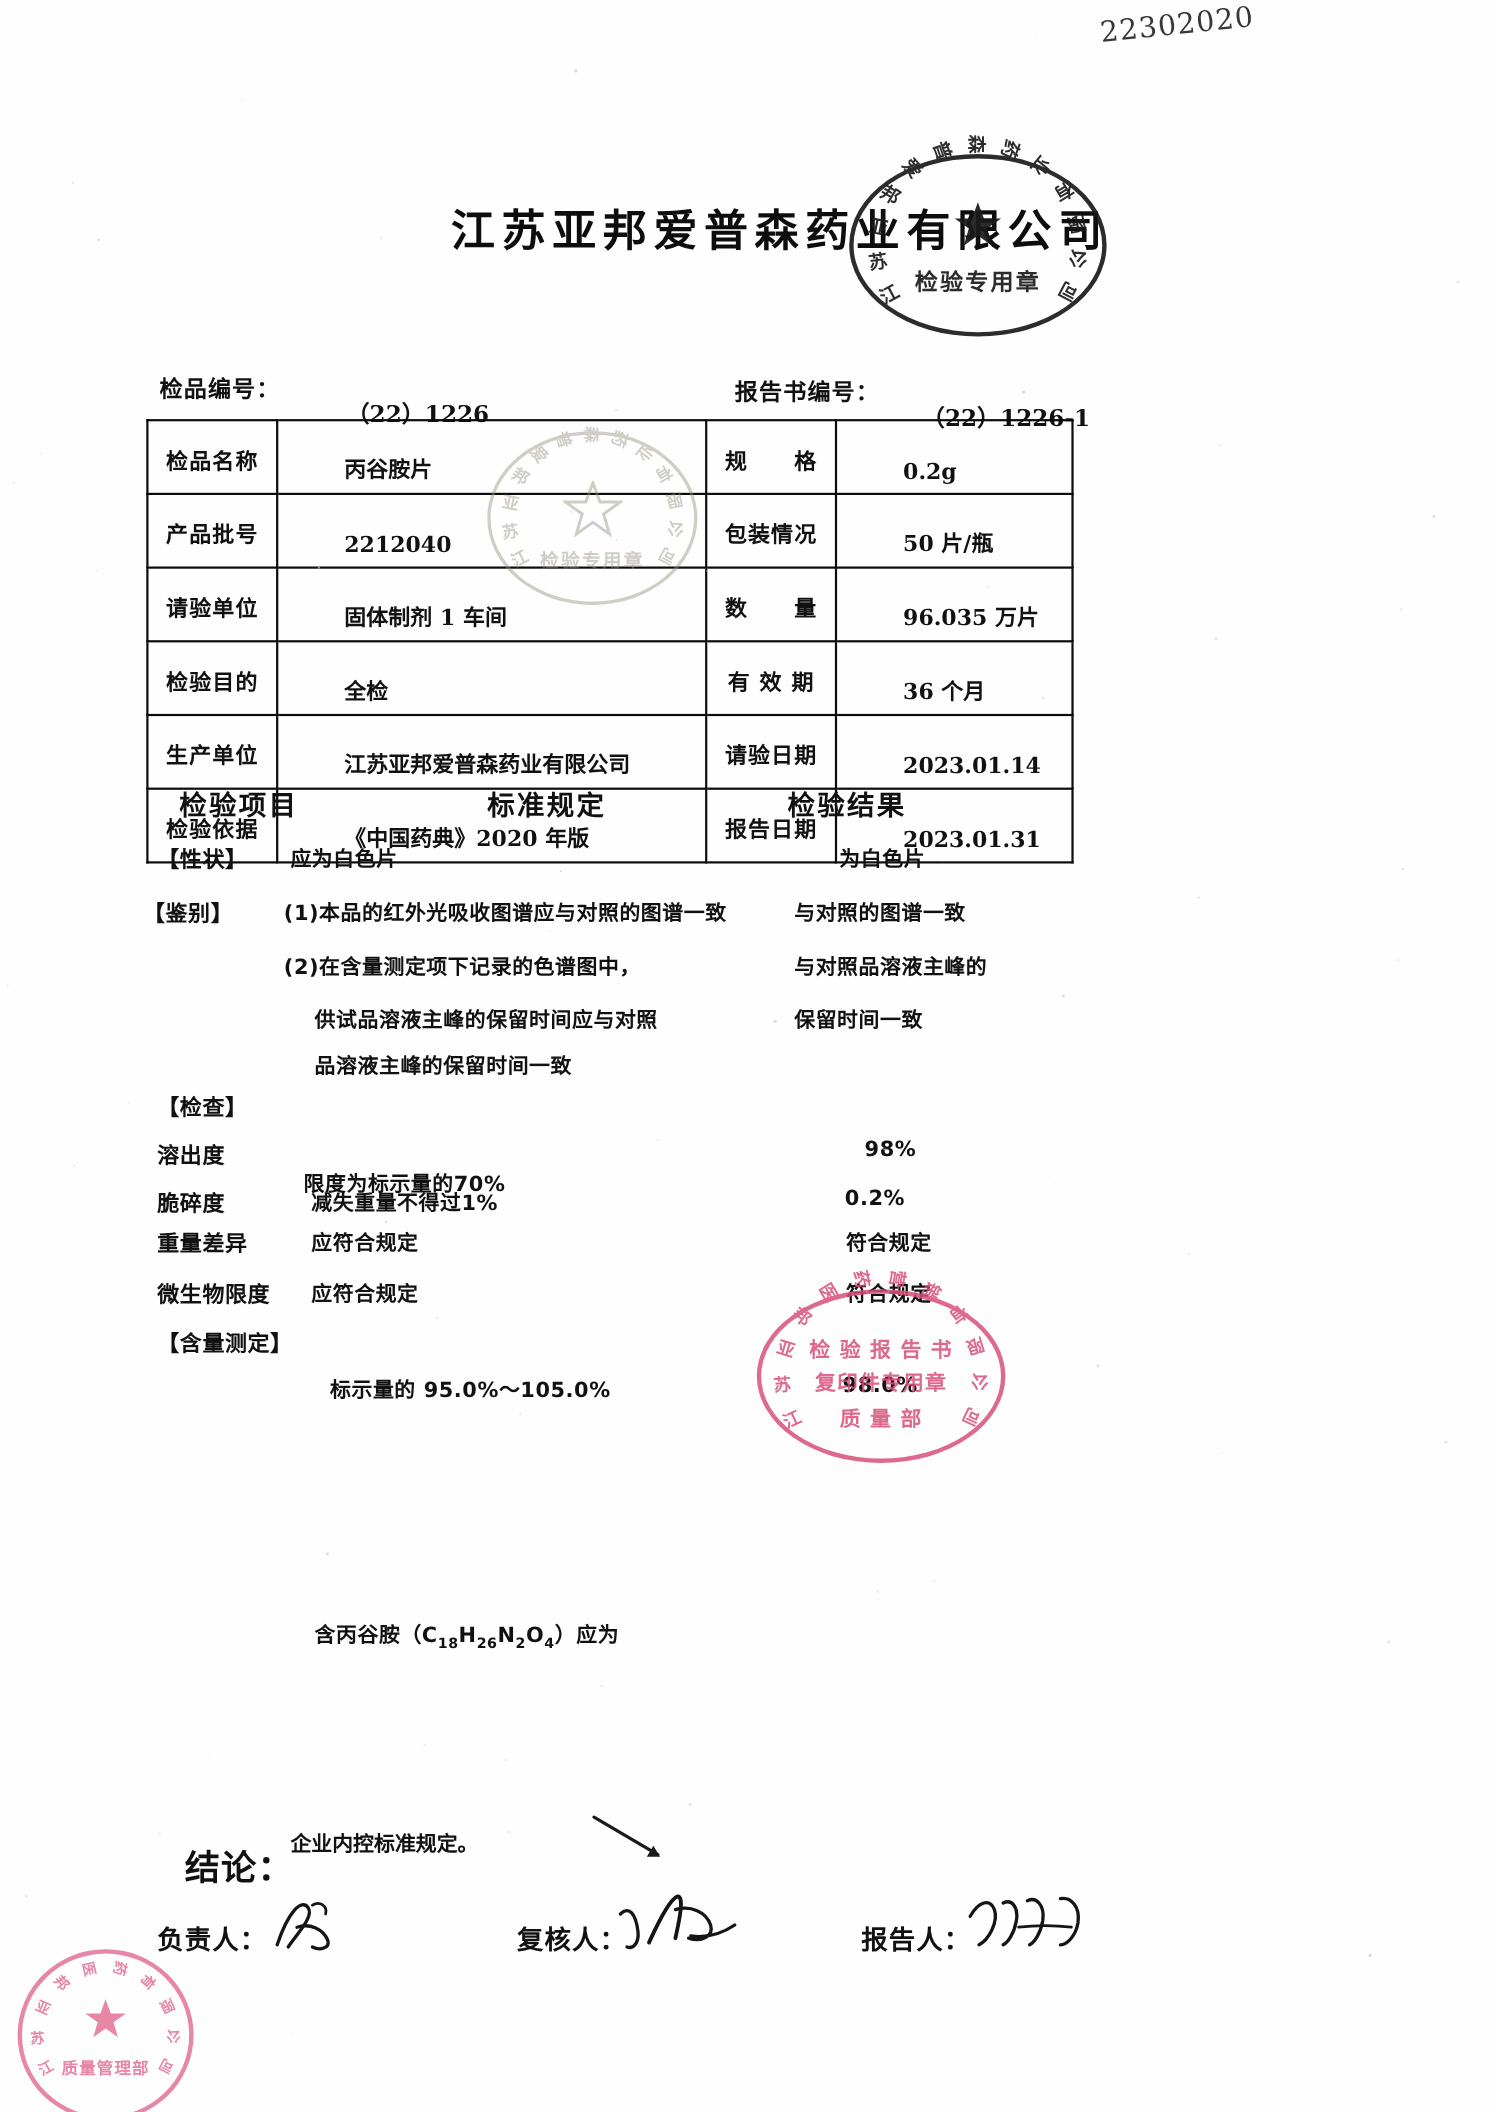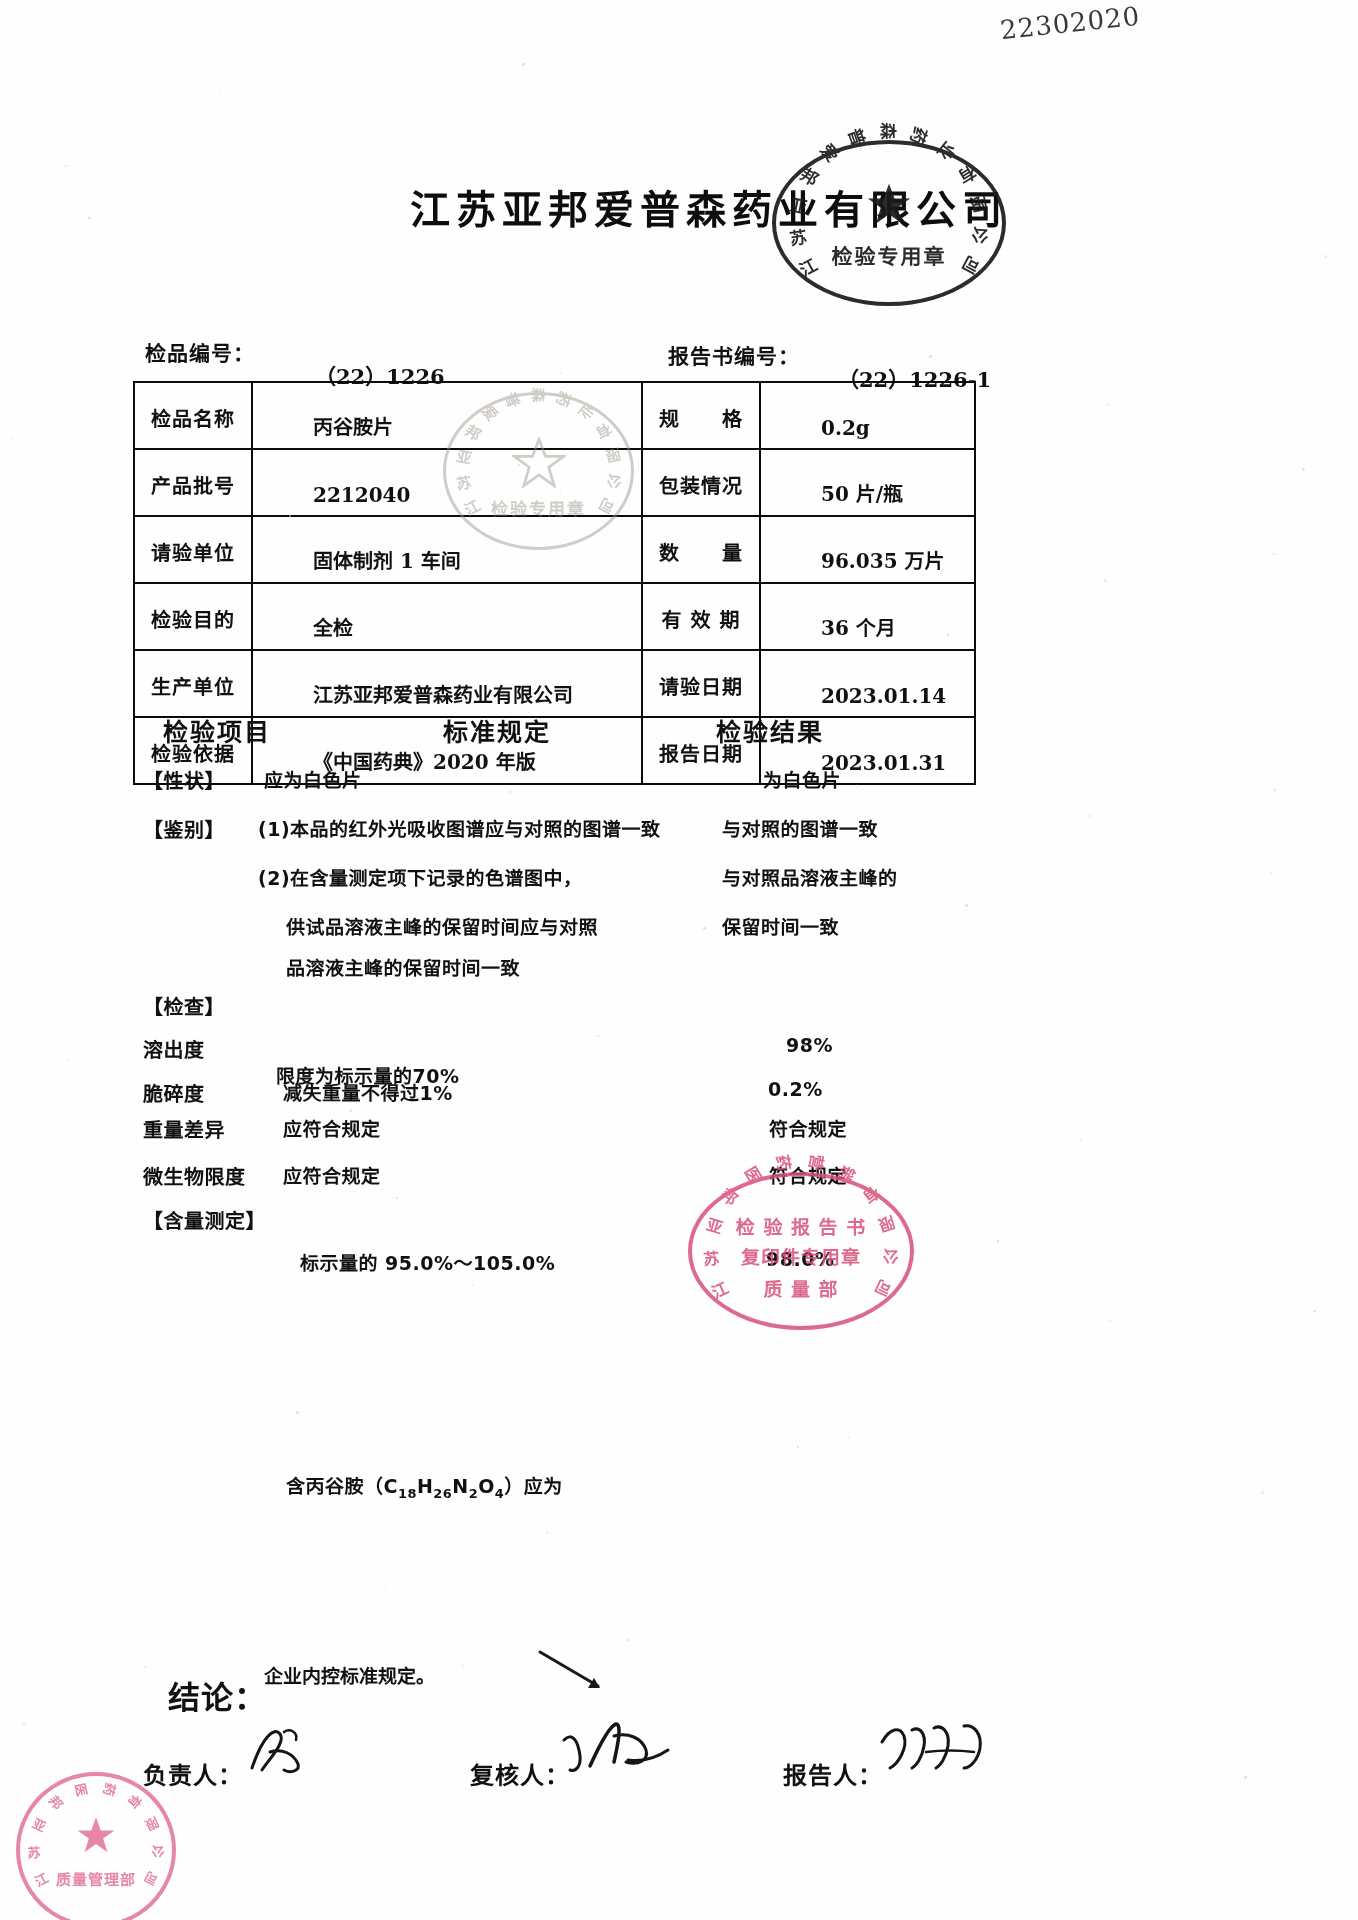--- a/index.html
+++ b/index.html
@@ -160,21 +160,20 @@
     font-family: "DejaVu Serif", "Liberation Serif", serif;
     letter-spacing: 1px;
   }
 
   .sign-label {
     position: absolute;
     font-size: 24px;
     font-weight: 700;
     font-family: "DejaVu Serif", "Liberation Serif", serif;
     letter-spacing: 1px;
-    margin-top: 12px;
   }
   #sign-resp { left: 143px; top: 1744px; }
   #sign-review { left: 470px; top: 1744px; }
   #sign-report { left: 783px; top: 1744px; }
 
   
   .stamp {
     position: absolute;
     pointer-events: none;
   }
@@ -347,21 +346,21 @@
   </div>
 
   <div class="col-head" id="head-item">检验项目</div>
   <div class="col-head" id="head-std">标准规定</div>
   <div class="col-head" id="head-res">检验结果</div>
 
   <div id="results-layer">
       <div class="row-item" style="left: 143px; top: 765px;">【性状】</div>
       <div class="row-std" style="left: 264px; top: 765px;">应为白色片</div>
       <div class="row-res" style="left: 763px; top: 765px;">为白色片</div>
-      <div class="row-item" style="left: 143px; top: 814px;">【鉴别】</div>
+      <div class="row-item" style="left: 130px; top: 814px;">【鉴别】</div>
       <div class="row-std" style="left: 258px; top: 814px;">(1)本品的红外光吸收图谱应与对照的图谱一致</div>
       <div class="row-res" style="left: 722px; top: 814px;">与对照的图谱一致</div>
       <div class="row-std" style="left: 258px; top: 863px;">(2)在含量测定项下记录的色谱图中，</div>
       <div class="row-res" style="left: 722px; top: 863px;">与对照品溶液主峰的</div>
       <div class="row-std" style="left: 286px; top: 912px;">供试品溶液主峰的保留时间应与对照</div>
       <div class="row-res" style="left: 722px; top: 912px;">保留时间一致</div>
       <div class="row-std" style="left: 286px; top: 953px;">品溶液主峰的保留时间一致</div>
       <div class="row-item" style="left: 143px; top: 991px;">【检查】</div>
       <div class="row-item" style="left: 143px; top: 1034px;">溶出度</div>
       <div class="row-std" style="left: 276px; top: 1034px; margin-top: 27px;">限度为标示量的70%</div>

